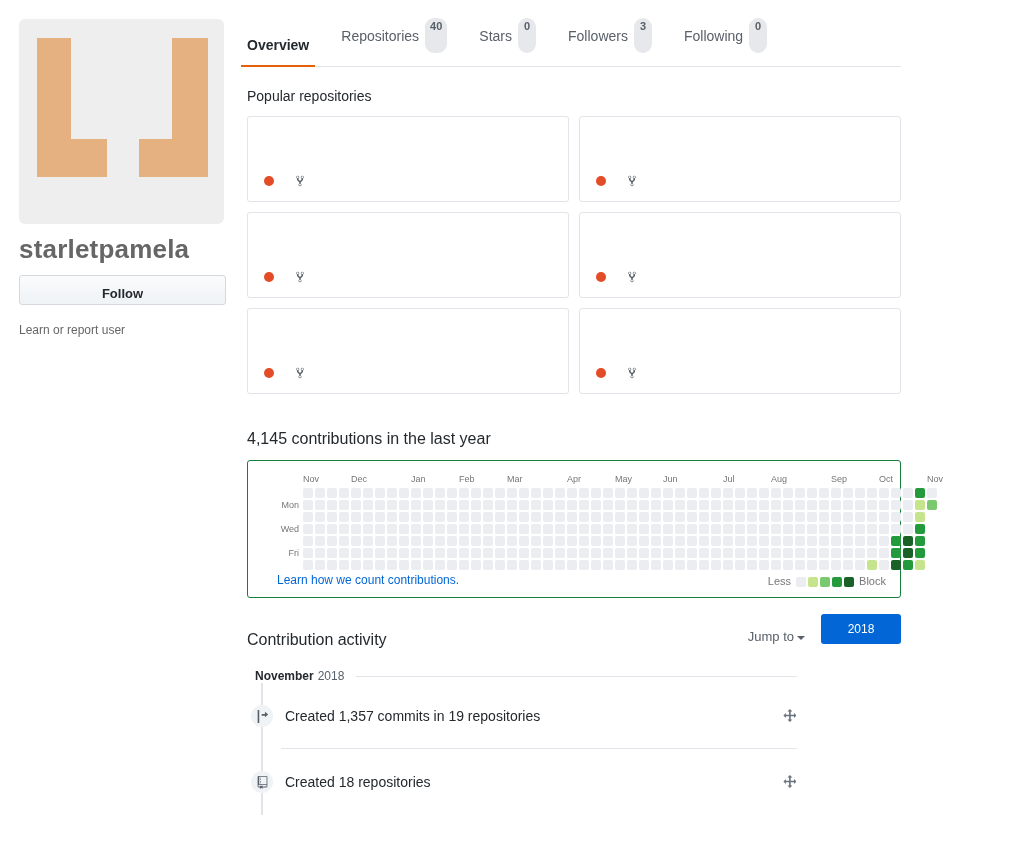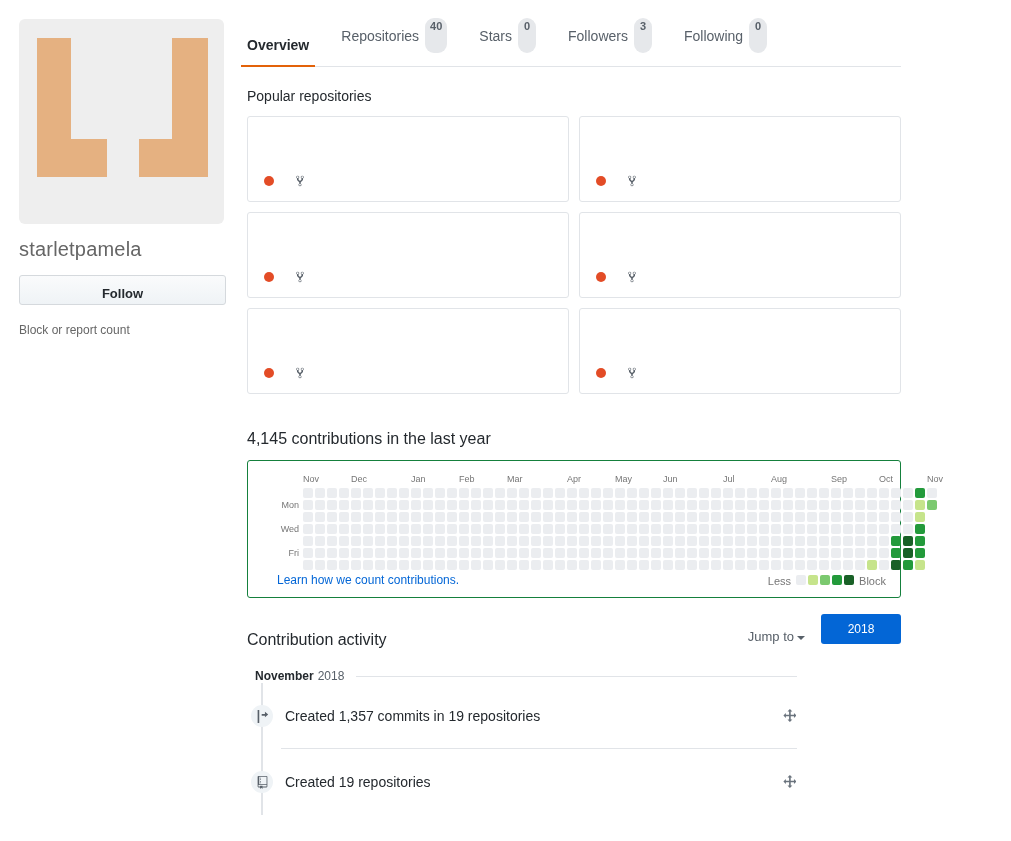--- a/index.html
+++ b/index.html
@@ -59,22 +59,22 @@
     height: 139px;
   }
   .av-right-foot {
     left: 120px;
     top: 120px;
     width: 69px;
     height: 38px;
   }
   .username {
     margin-top: 13px;
-    font-size: 20px;
-    font-weight: 400;
+    font-size: 26px;
+    font-weight: 700;
     color: #666666;
     line-height: 24px;
     letter-spacing: .2px;
   }
   .follow-btn {
     margin-top: 14px;
     display: block;
     width: 207px;
     height: 30px;
     line-height: 28px;
@@ -242,21 +242,21 @@
     bottom: 10px;
     font-size: 12px;
     color: #0366d6;
     cursor: pointer;
   }
   .legend {
     position: absolute;
     right: 14px;
     bottom: 10px;
     display: flex;
-    align-items: flex-start;
+    align-items: flex-end;
     font-size: 11px;
     color: #767676;
   }
   .legend-sq {
     width: 10px;
     height: 10px;
     border-radius: 2px;
     margin: 0 1px;
   }
   .legend-txt-l { margin-right: 4px; }
@@ -384,21 +384,21 @@
 
   <div class="sidebar">
     <div class="avatar">
       <div class="av-shape av-left-tall"></div>
       <div class="av-shape av-left-foot"></div>
       <div class="av-shape av-right-tall"></div>
       <div class="av-shape av-right-foot"></div>
     </div>
     <div class="username">starletpamela</div>
     <button class="follow-btn">Follow</button>
-    <div class="block-report">Block or report count</div>
+    <div class="block-report">Learn or report user</div>
   </div>
 
   <div class="main">
 
     <div class="tabs">
       <div class="tab active">
         <span>Overview</span>
       </div>
       <div class="tab">
         <span>Repositories</span>
@@ -932,21 +932,21 @@
         </span>
         <span class="divider"></span>
       </div>
 
       <div class="act-row last">
         <span class="act-icon">
           <svg width="13" height="13" viewBox="0 0 12 16">
               <path fill="#586069" d="M4 9H3V8h1v1zm0-3H3v1h1V6zm0-2H3v1h1V4zm0-2H3v1h1V2zm8-1v12c0 .55-.45 1-1 1H6v2l-1.5-1.5L3 16v-2H1c-.55 0-1-.45-1-1V1c0-.55.45-1 1-1h10c.55 0 1 .45 1 1zm-1 10H1v2h2v-1h3v1h5v-2zm0-10H2v9h9V1z"></path>
             </svg>
         </span>
-        <span class="act-text">Created 19 repositories</span>
+        <span class="act-text">Created 18 repositories</span>
         <span class="act-toggle">
           <svg width="13" height="13" viewBox="0 0 14 16">
               <path fill="#6a737d" d="M7 0L4 3h2v4H2V5l-3 3 3 3V9h4v4H4l3 3 3-3H8V9h4v2l3-3-3-3v2H8V3h2L7 0z" transform="translate(0.5,0)"></path>
             </svg>
         </span>
 
       </div>
 
     </div>
 

